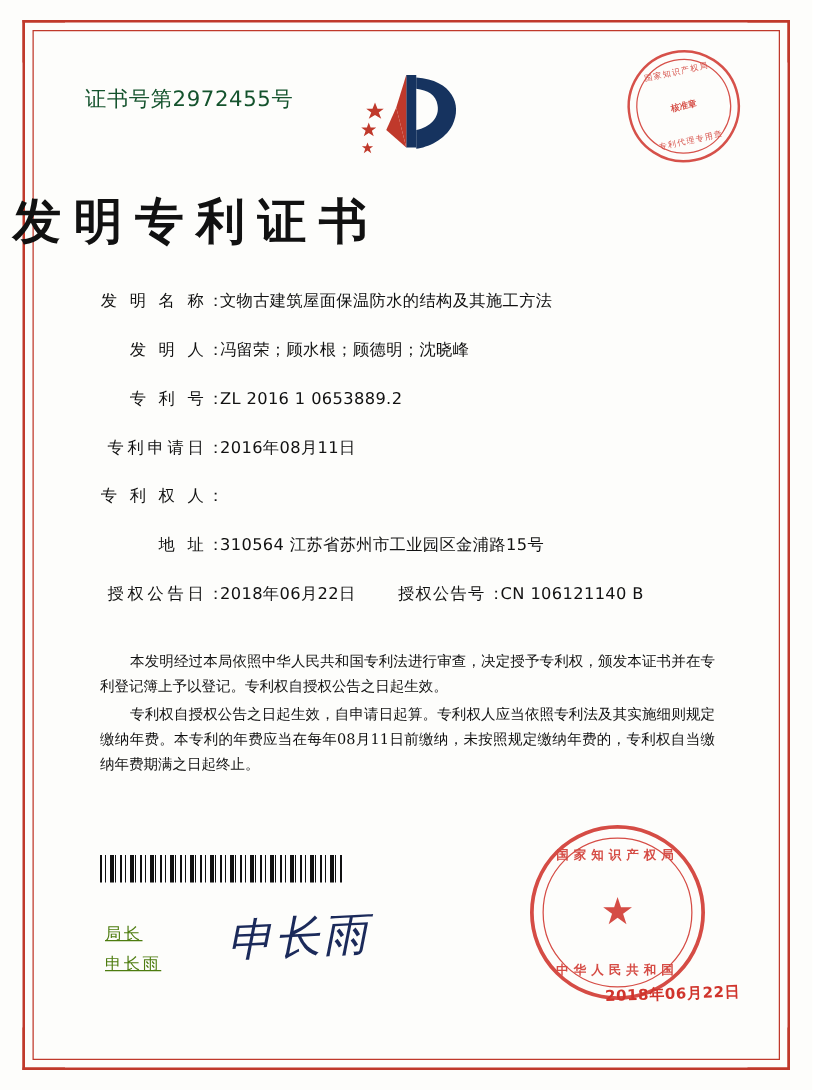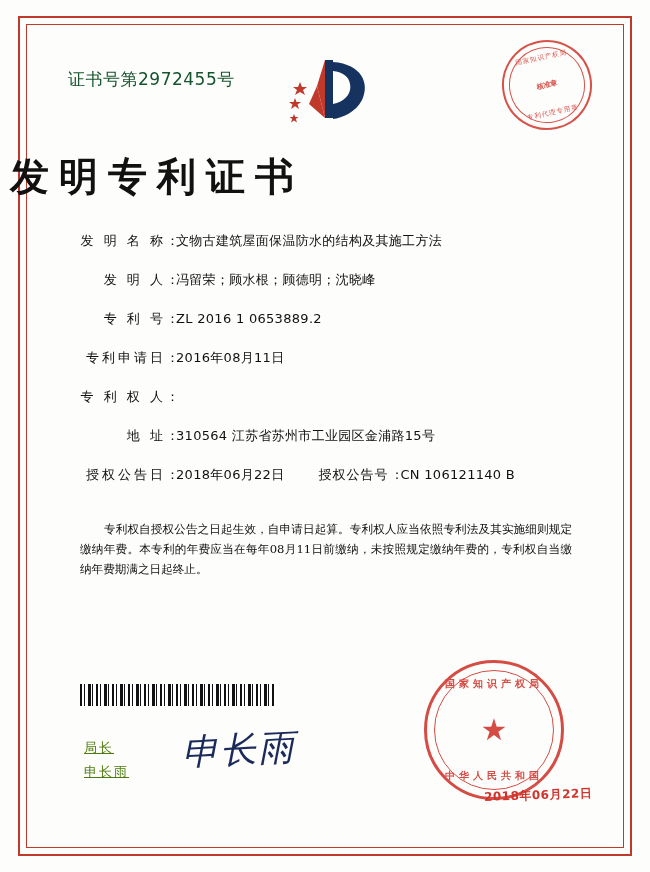--- a/index.html
+++ b/index.html
@@ -354,20 +354,21 @@
       <span class="field-colon">：</span>
       <span class="field-value">2018年06月22日</span>
       <span class="sub-label">授权公告号</span>
       <span class="field-colon">：</span>
       <span class="field-value">CN 106121140 B</span>
     </div>
 
   </div>
 
   <div class="body-text">
+    <p>本发明经过本局依照中华人民共和国专利法进行审查，决定授予专利权，颁发本证书并在专利登记簿上予以登记。专利权自授权公告之日起生效。</p>
     <p>专利权自授权公告之日起生效，自申请日起算。专利权人应当依照专利法及其实施细则规定缴纳年费。本专利的年费应当在每年08月11日前缴纳，未按照规定缴纳年费的，专利权自当缴纳年费期满之日起终止。</p>
   </div>
 
   <div class="barcode"></div>
 
   <div class="director-block">
     <div>局长</div>
     <div>申长雨</div>
   </div>
 

